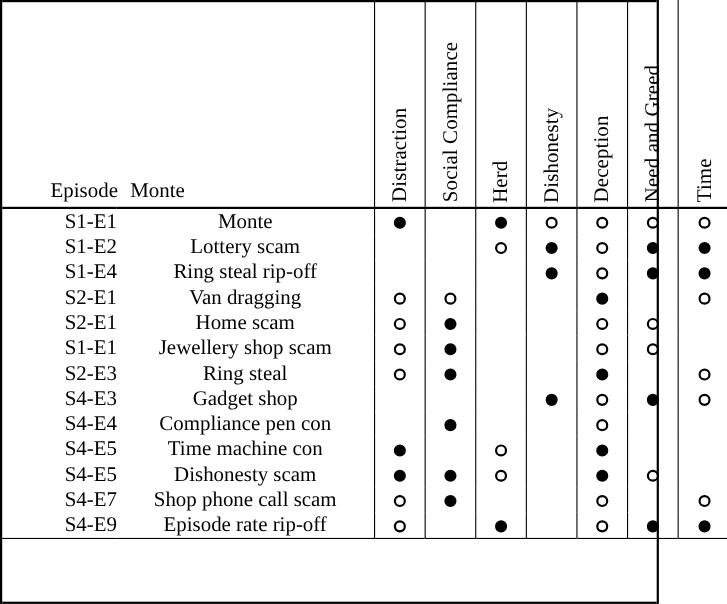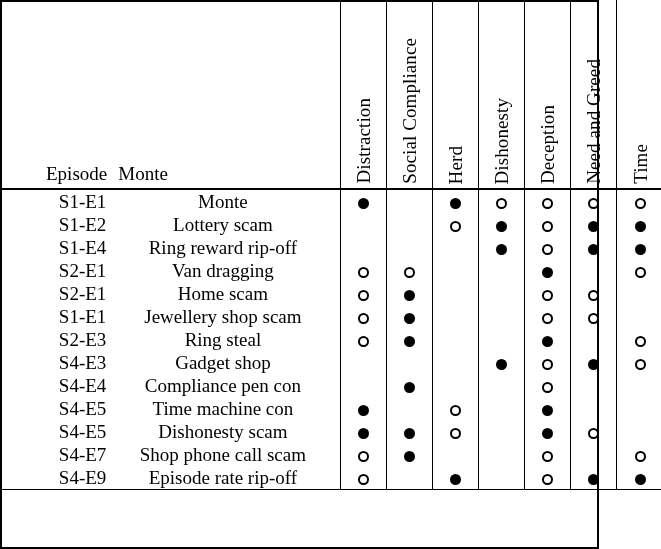--- a/index.html
+++ b/index.html
@@ -191,21 +191,21 @@
           <td class="mark colsep"></td>
           <td class="mark colsep"></td>
           <td class="mark colsep"><span class="dot hollow"></span></td>
           <td class="mark colsep"><span class="dot filled"></span></td>
           <td class="mark colsep"><span class="dot hollow"></span></td>
           <td class="mark colsep"><span class="dot filled"></span></td>
           <td class="mark colsep"><span class="dot filled"></span></td>
         </tr>
         <tr>
           <td class="episode">S1-E4</td>
-          <td class="scam">Ring reward rip-off</td>
+          <td class="scam">Ring steal rip-off</td>
           <td class="mark colsep"></td>
           <td class="mark colsep"></td>
           <td class="mark colsep"></td>
           <td class="mark colsep"><span class="dot filled"></span></td>
           <td class="mark colsep"><span class="dot hollow"></span></td>
           <td class="mark colsep"><span class="dot filled"></span></td>
           <td class="mark colsep"><span class="dot filled"></span></td>
         </tr>
         <tr>
           <td class="episode">S2-E1</td>

